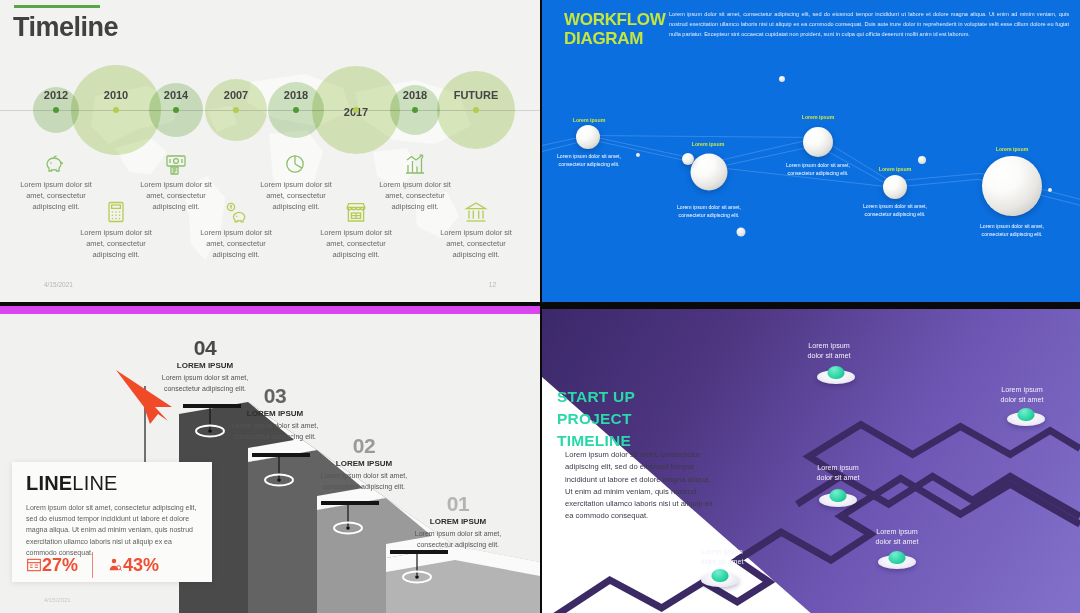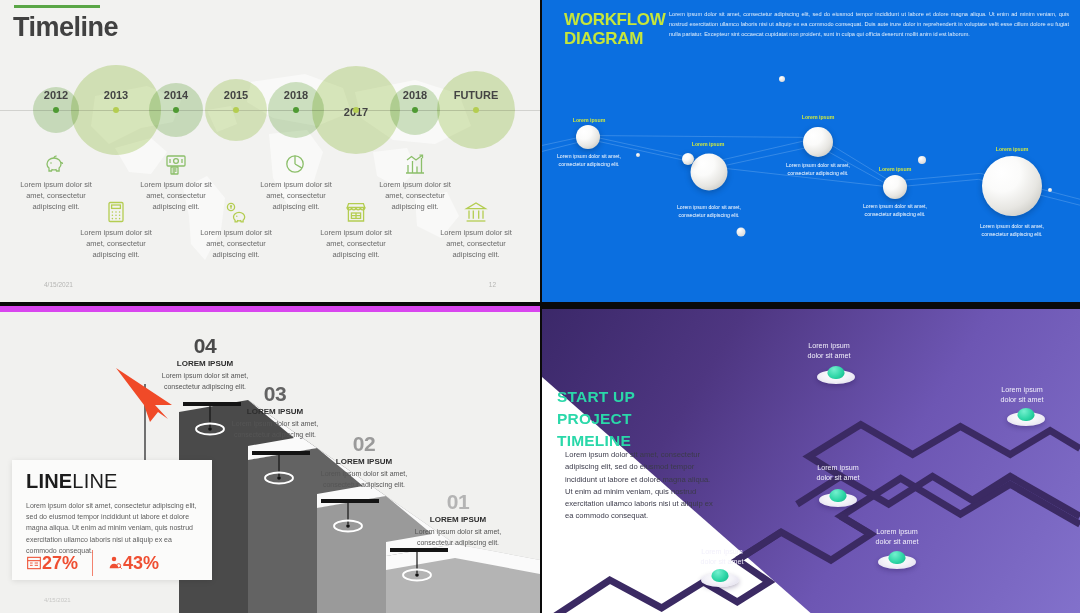--- a/index.html
+++ b/index.html
@@ -102,21 +102,21 @@
   }
   .s2-mini {
     position: absolute; transform: translate(-50%,-50%); border-radius: 50%;
     background: radial-gradient(circle at 35% 30%, #fff, #ddd 70%, #c4c3bd);
   }
 
   
   .slide3 {
     position: relative; overflow: hidden;
     background: #f1f1ef;
-    border-top: 6px solid #d946ef;
+    border-top: 8px solid #d946ef;
   }
   .s3-card {
     position: absolute; left: 12px; top: 148px; width: 200px; height: 120px;
     background: #fbfbfa; box-shadow: 0 1px 6px rgba(0,0,0,.10);
   }
   .s3-h { position: absolute; left: 14px; top: 10px; font-size: 20px; color: #1c1c1c; letter-spacing: .2px; }
   .s3-h b { font-weight: bold; }
   .s3-h span { font-weight: 300; }
   .s3-p {
     position: absolute; left: 14px; top: 40px; width: 176px;
@@ -207,23 +207,23 @@
       <div class="s1-bubble" style="left:56px;  top:110px; width:46px;  height:46px;  background:rgba(120,178,86,.34);"></div>
       <div class="s1-bubble" style="left:116px; top:110px; width:90px;  height:90px;  background:rgba(168,206,96,.40);"></div>
       <div class="s1-bubble" style="left:176px; top:110px; width:54px;  height:54px;  background:rgba(120,178,86,.34);"></div>
       <div class="s1-bubble" style="left:236px; top:110px; width:62px;  height:62px;  background:rgba(168,206,96,.38);"></div>
       <div class="s1-bubble" style="left:296px; top:110px; width:56px;  height:56px;  background:rgba(120,178,86,.34);"></div>
       <div class="s1-bubble" style="left:356px; top:110px; width:88px;  height:88px;  background:rgba(168,206,96,.40);"></div>
       <div class="s1-bubble" style="left:415px; top:110px; width:50px;  height:50px;  background:rgba(120,178,86,.34);"></div>
       <div class="s1-bubble" style="left:476px; top:110px; width:78px; height:78px;  background:rgba(168,206,96,.40);"></div>
 
       <div class="s1-year" style="left:56px;  top:95px;">2012</div>
-      <div class="s1-year" style="left:116px; top:95px;">2013</div>
+      <div class="s1-year" style="left:116px; top:95px;">2010</div>
       <div class="s1-year" style="left:176px; top:95px;">2014</div>
-      <div class="s1-year" style="left:236px; top:95px;">2015</div>
+      <div class="s1-year" style="left:236px; top:95px;">2007</div>
       <div class="s1-year" style="left:296px; top:95px;">2018</div>
       <div class="s1-year" style="left:356px; top:112px;">2017</div>
       <div class="s1-year" style="left:415px; top:95px;">2018</div>
       <div class="s1-year" style="left:476px; top:95px;">FUTURE</div>
 
       <div class="s1-dot" style="left:56px;  top:110px; background:#4f9a33;"></div>
       <div class="s1-dot" style="left:116px; top:110px; background:#b4cd51;"></div>
       <div class="s1-dot" style="left:176px; top:110px; background:#4f9a33;"></div>
       <div class="s1-dot" style="left:236px; top:110px; background:#b4cd51;"></div>
       <div class="s1-dot" style="left:296px; top:110px; background:#4f9a33;"></div>

